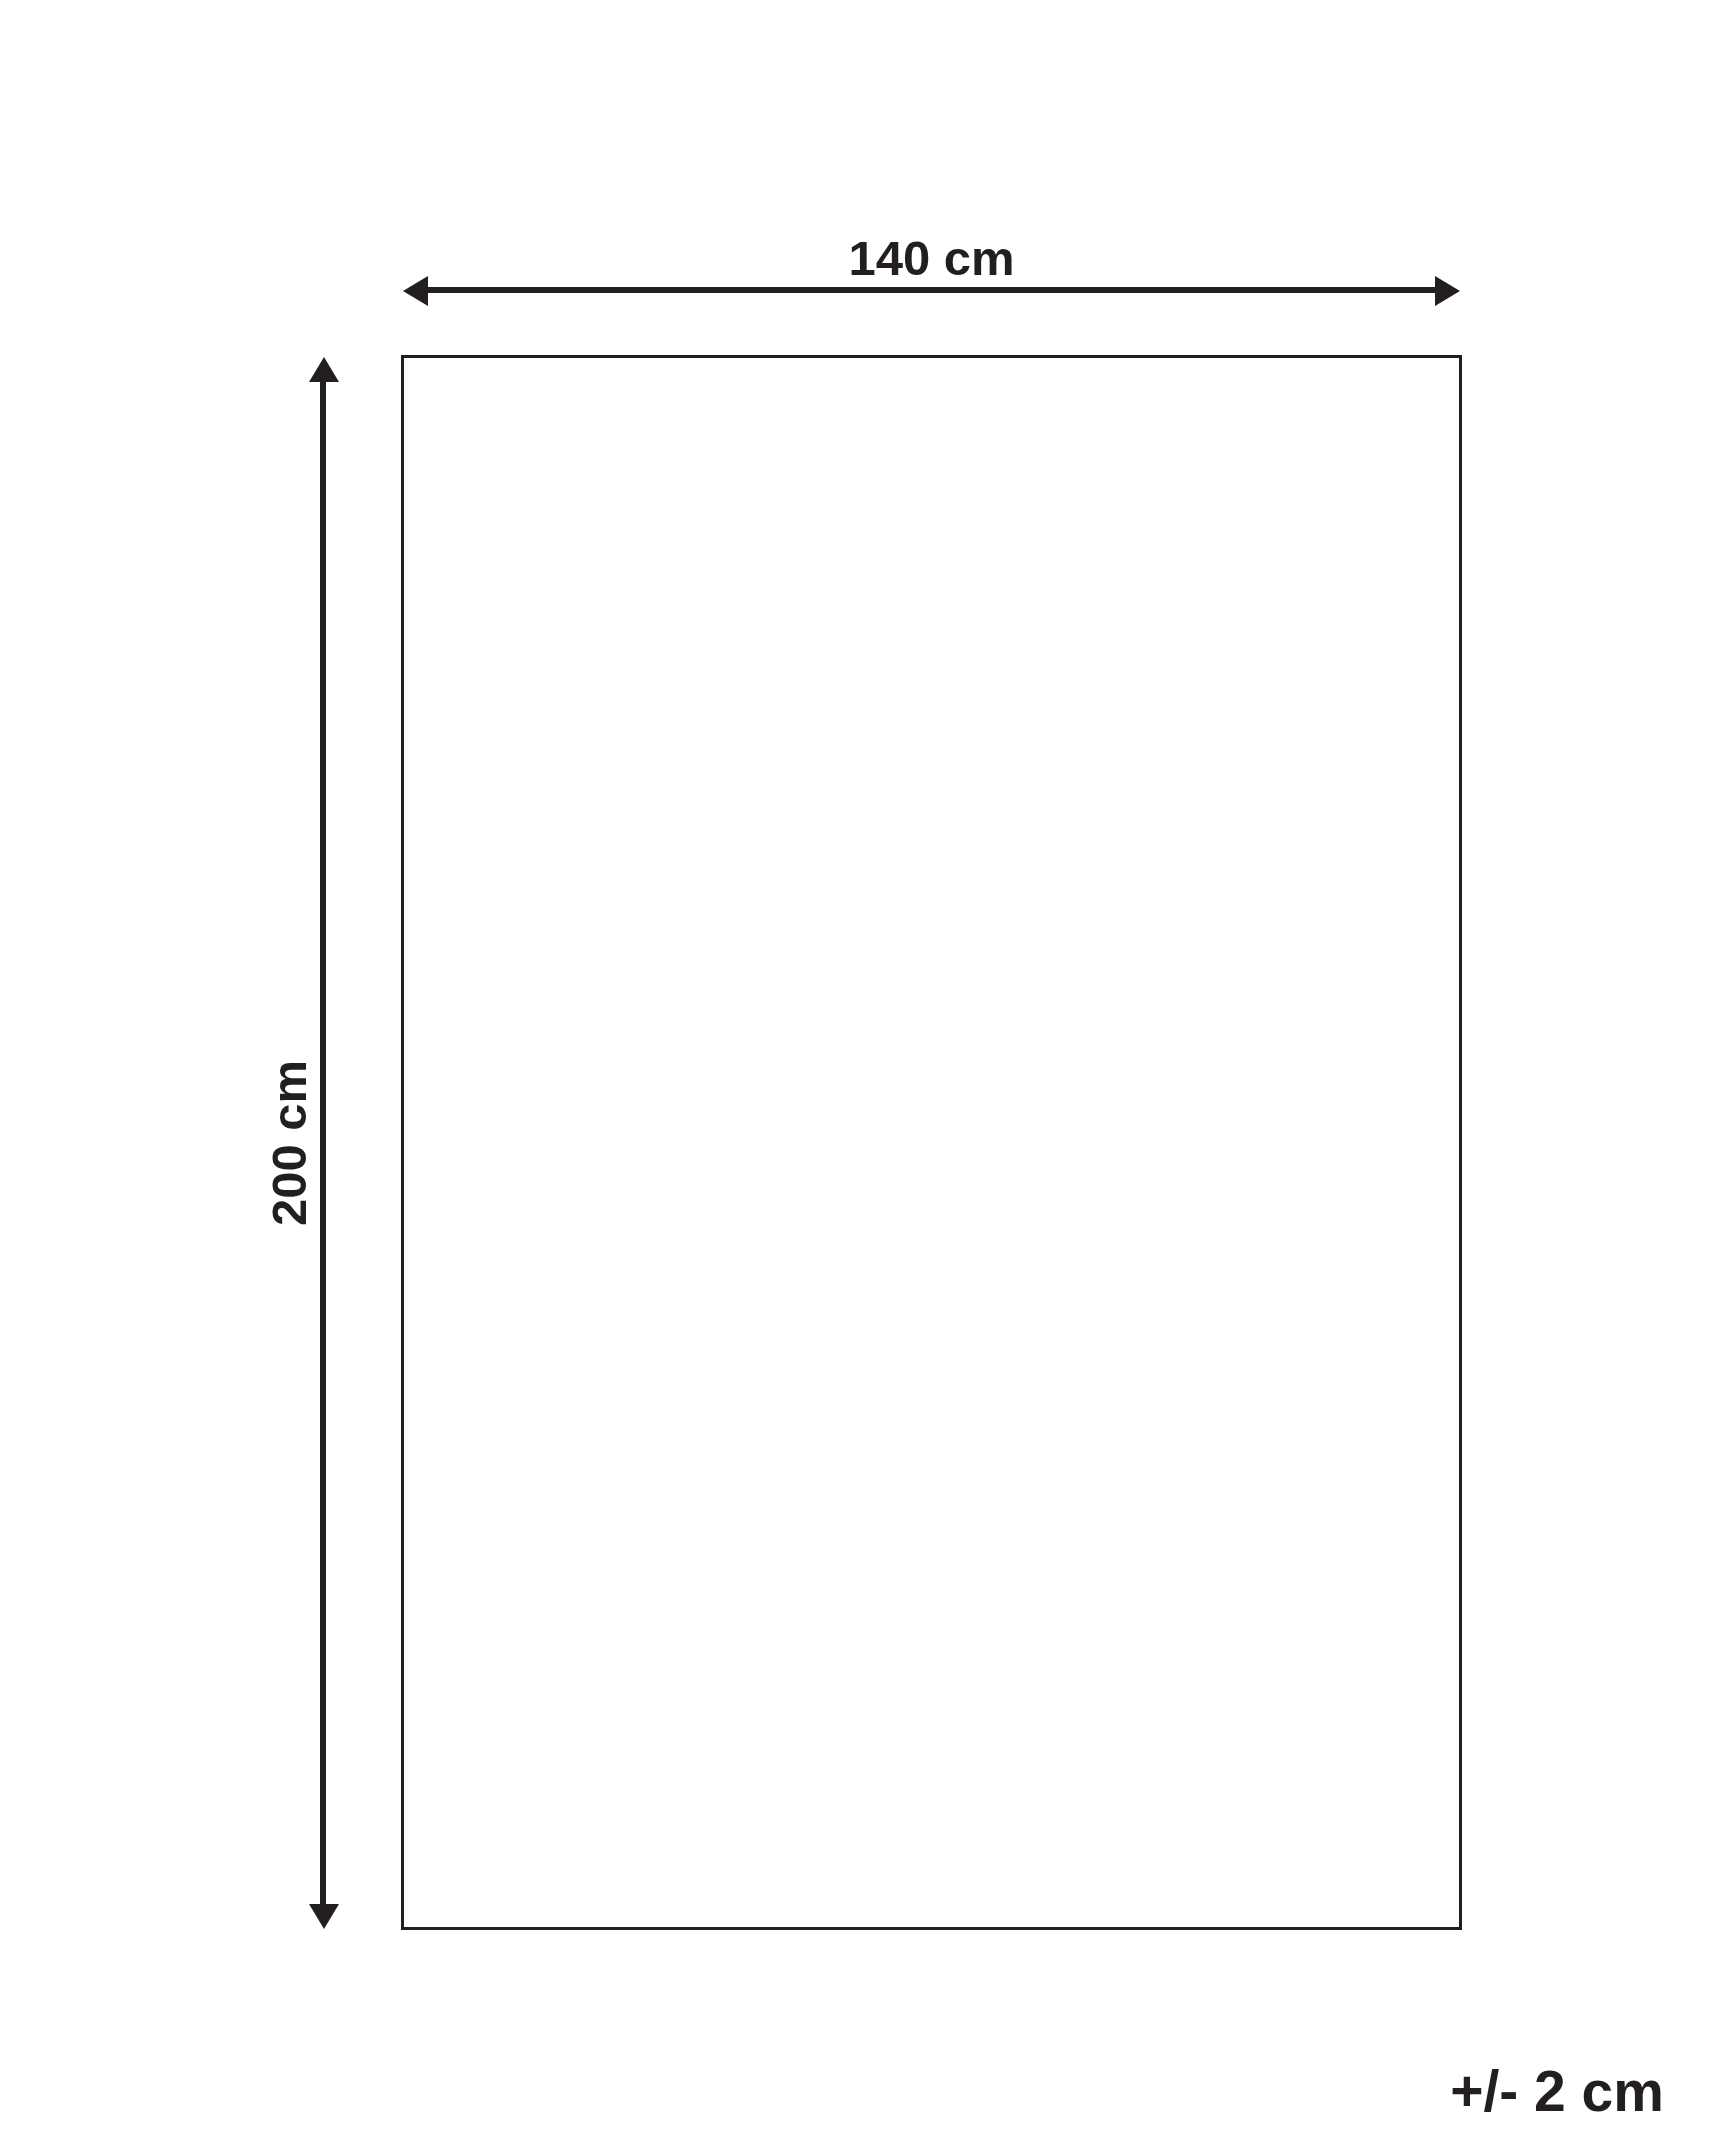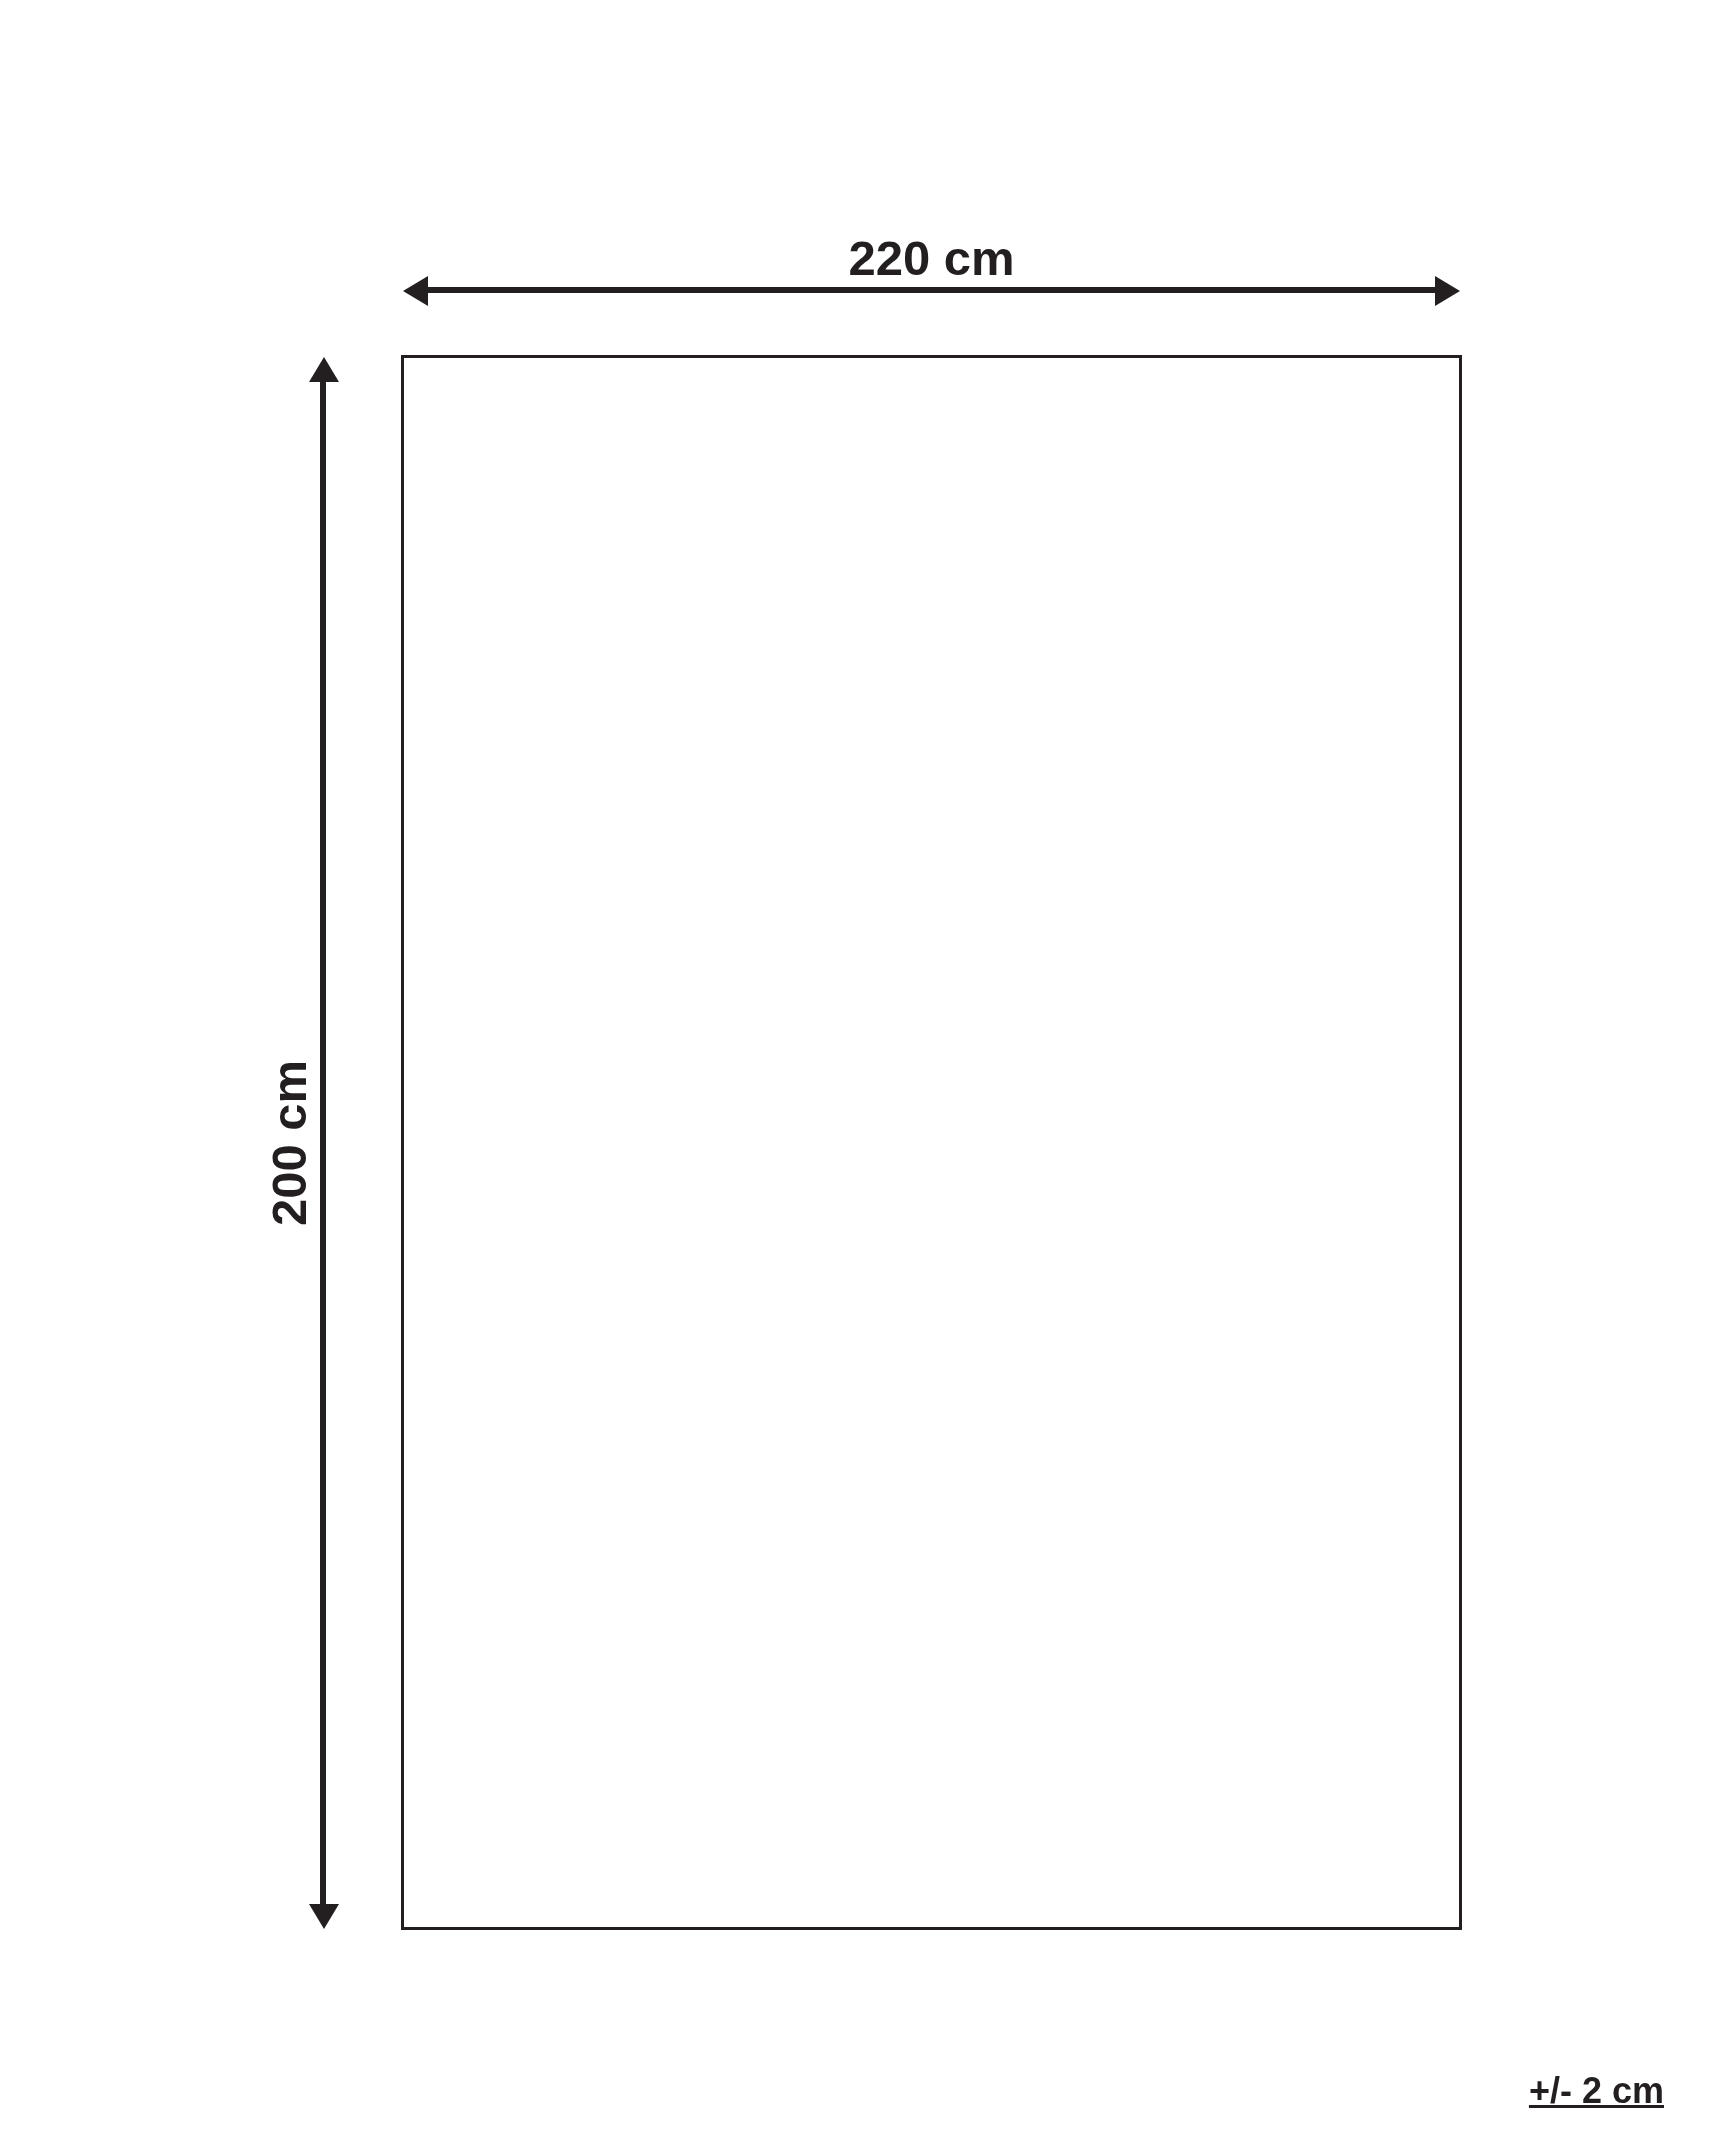--- a/index.html
+++ b/index.html
@@ -103,41 +103,40 @@
     left: 289px;
     top: 1143px;
     transform: translate(-50%, -50%) rotate(-90deg);
     font-size: 49px;
     white-space: nowrap;
     line-height: 52px;
   }
   .label-tolerance {
     right: 57px;
     top: 2067px;
-    font-size: 36px;
+    font-size: 57px;
     line-height: 48px;
     text-align: right;
     white-space: nowrap;
-    text-decoration: underline;
   }
 </style>
 </head>
 <body>
 
 <div class="canvas">
 
   <div class="outline"></div>
 
   <div class="arrow arrow-h">
     <span class="head head-left"></span>
     <span class="shaft"></span>
     <span class="head head-right"></span>
   </div>
 
-  <div class="label label-width">220 cm</div>
+  <div class="label label-width">140 cm</div>
 
   <div class="arrow arrow-v">
     <span class="head head-up"></span>
     <span class="shaft"></span>
     <span class="head head-down"></span>
   </div>
 
   <div class="label label-height">200 cm</div>
 
   <div class="label label-tolerance">+/- 2 cm</div>

